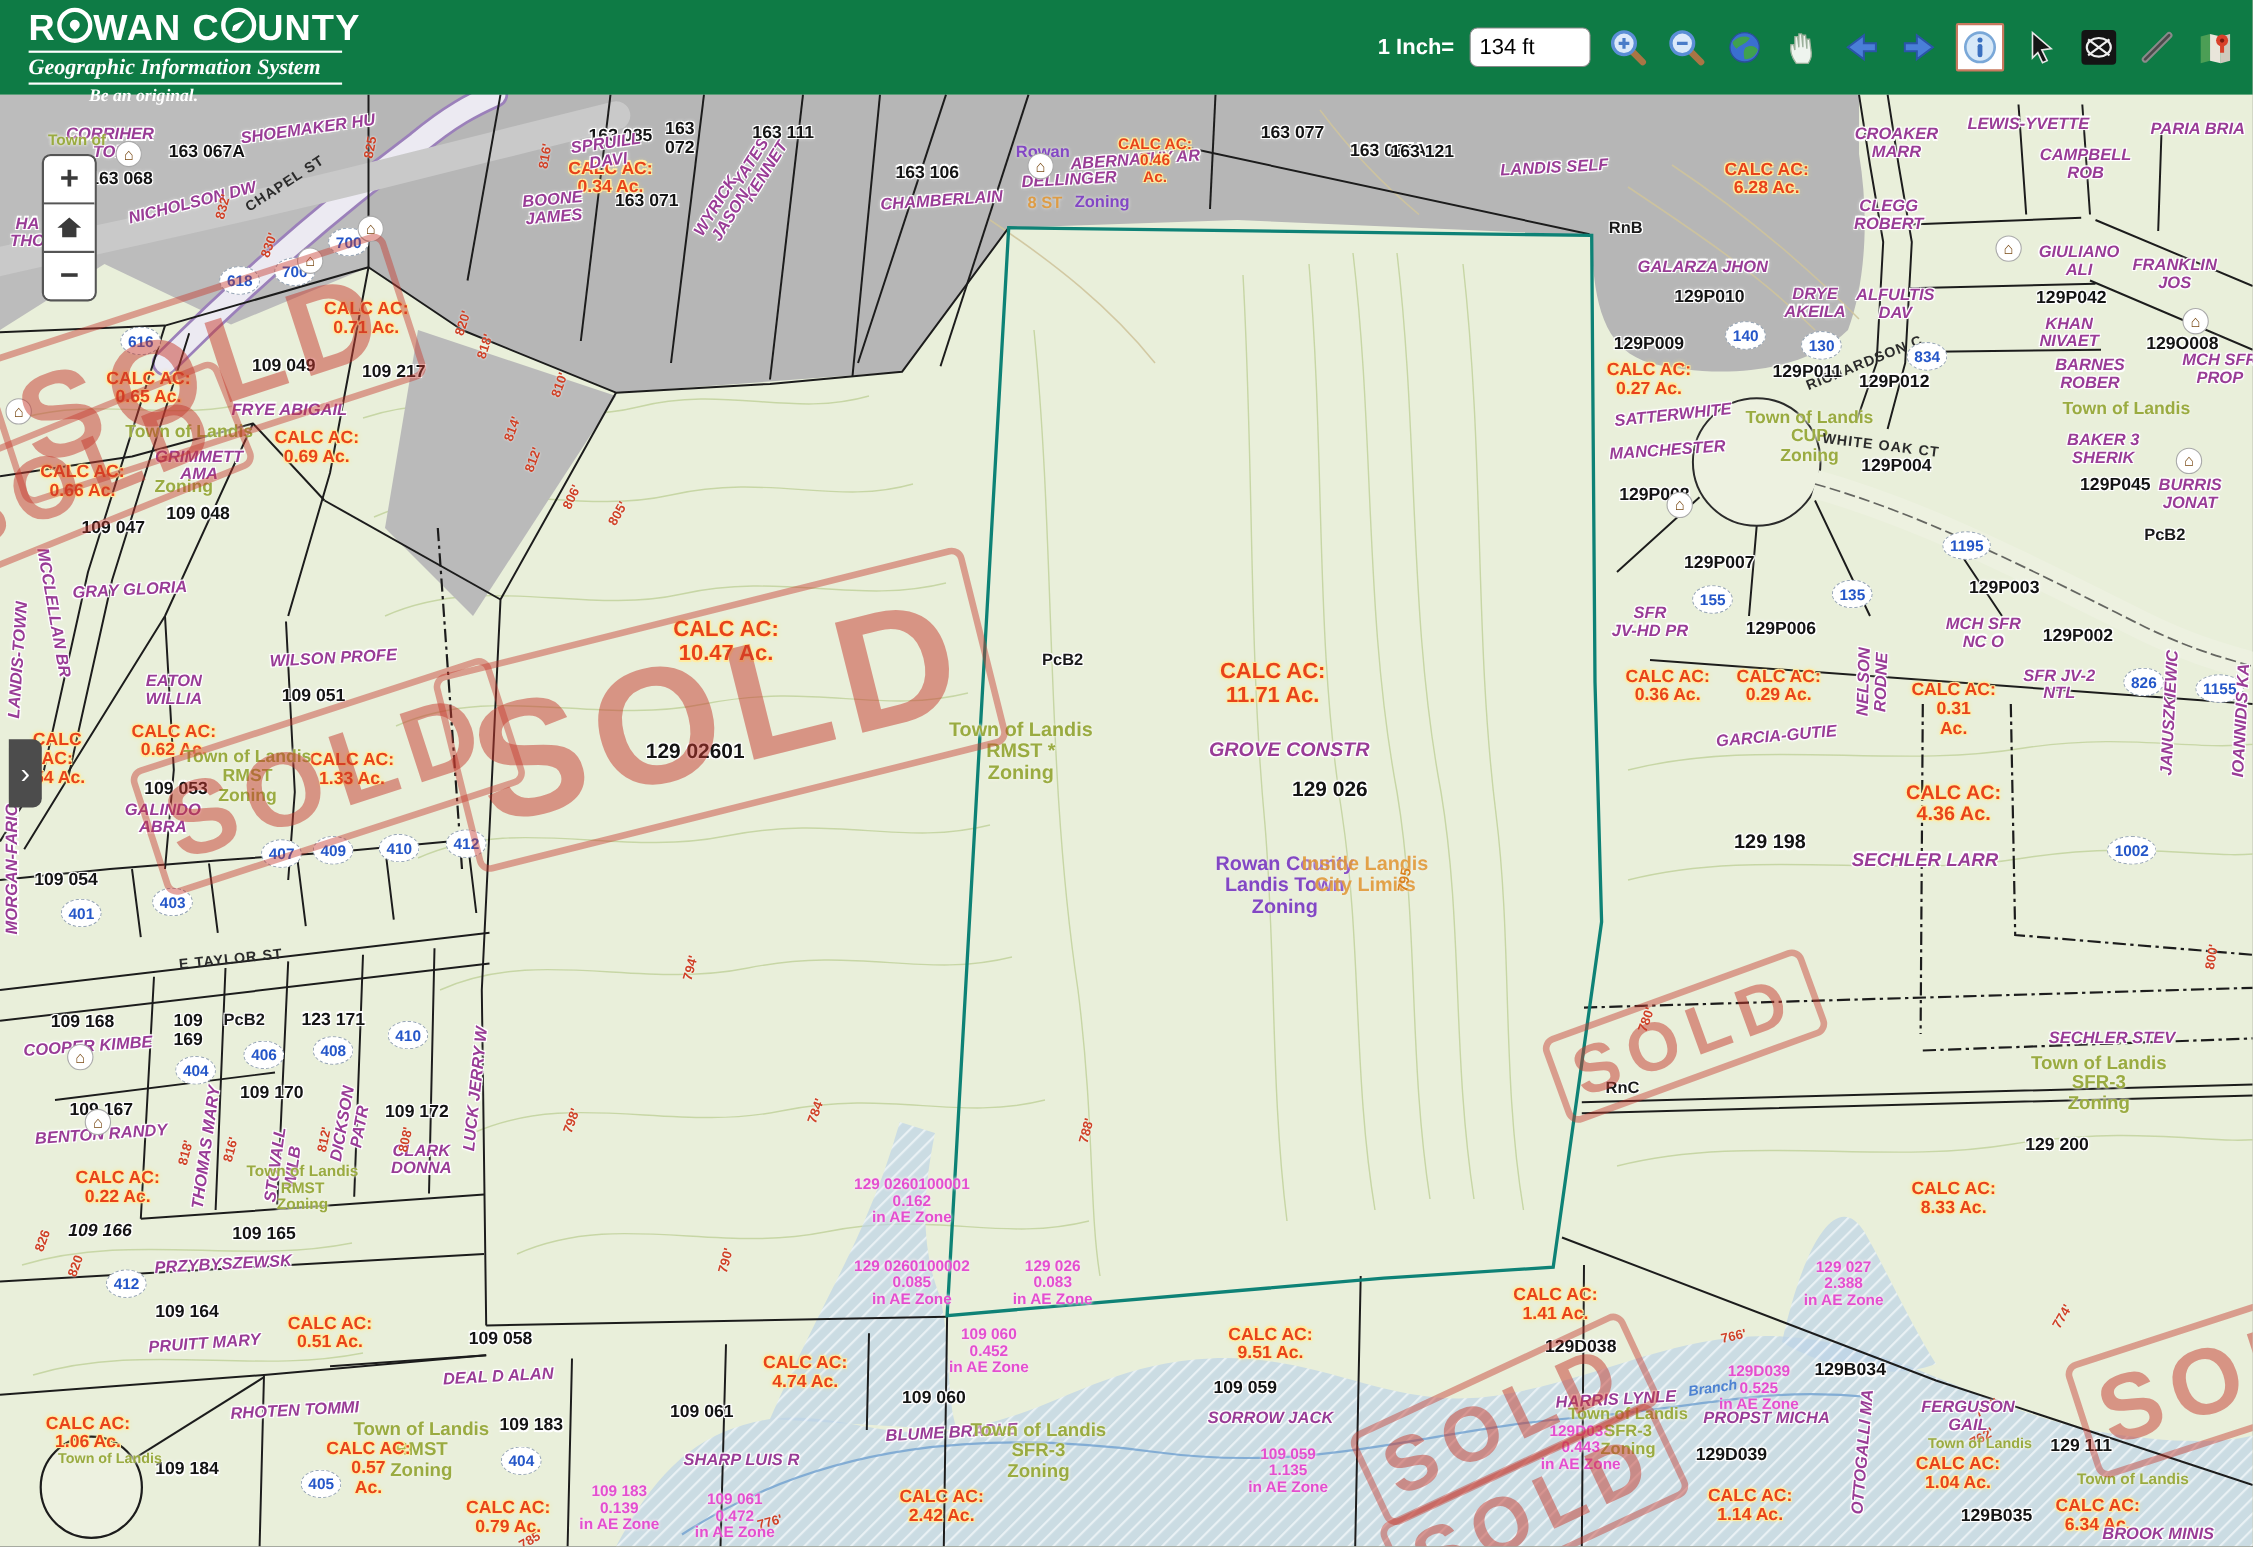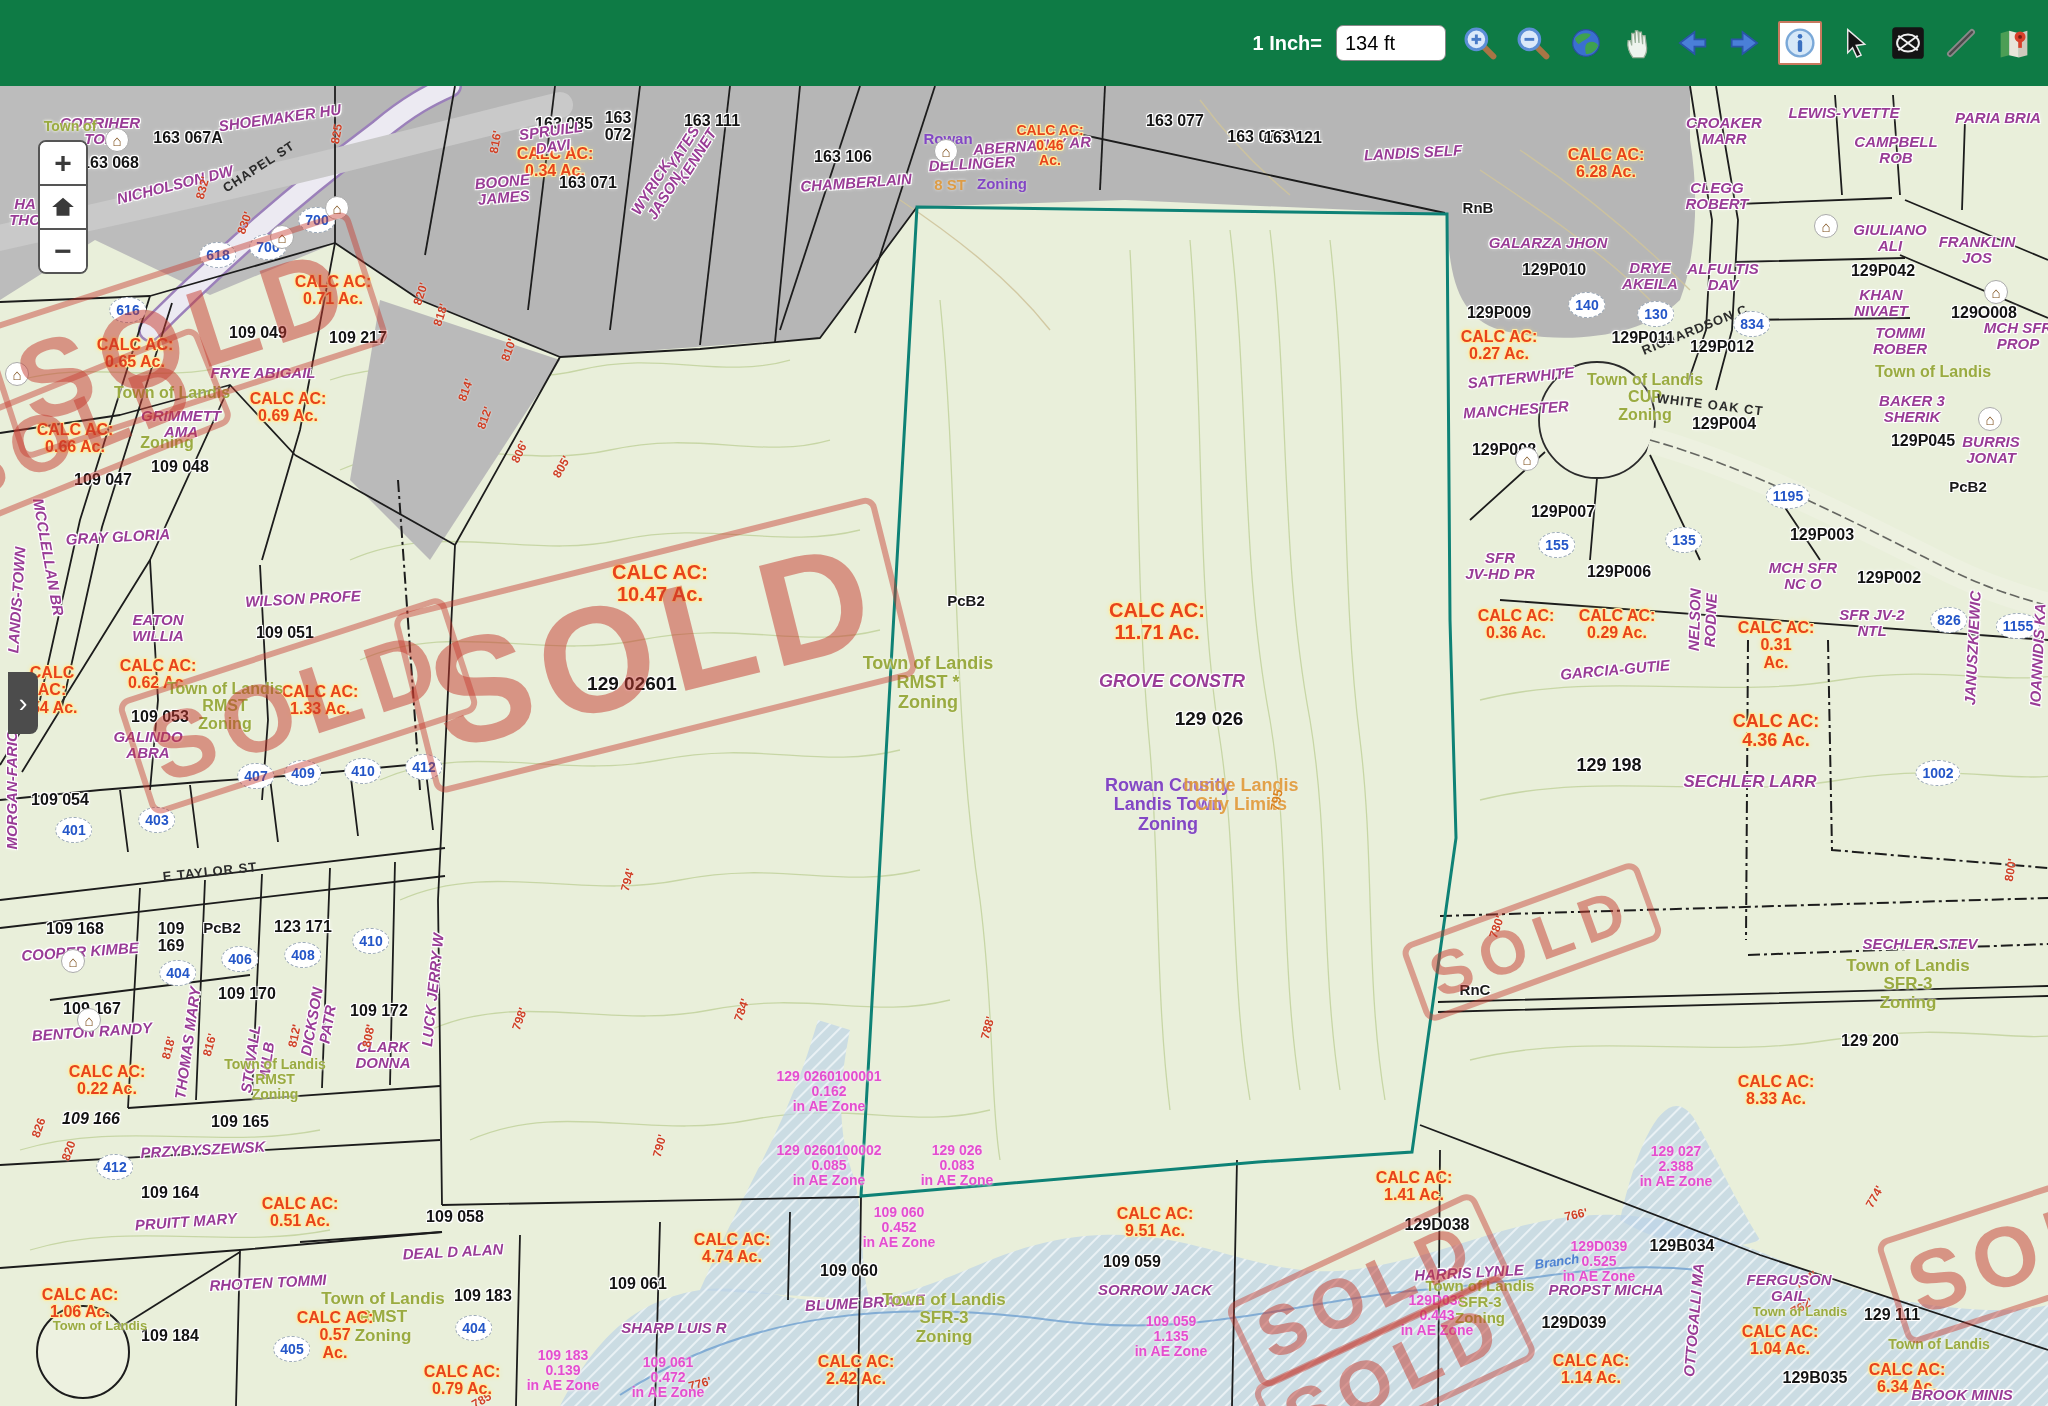--- a/index.html
+++ b/index.html
@@ -316,21 +316,21 @@
 0.31
 Ac.</div>
         <div class="lbl pnum" style="left: 1889px; top: 578px; transform: translate(-50%, -50%);">129P002</div>
         <div class="lbl owner" style="left: 1872px; top: 623px; transform: translate(-50%, -50%);">SFR JV-2
 NTL</div>
         <div class="lbl bnum" style="left: 1949px; top: 620px; transform: translate(-50%, -50%);">826</div>
         <div class="lbl bnum" style="left: 2018px; top: 626px; transform: translate(-50%, -50%);">1155</div>
         <div class="lbl owner" style="left: 1973px; top: 648px; transform: translate(-50%, -50%) rotate(-87deg);">JANUSZKIEWIC</div>
         <div class="lbl owner" style="left: 2038px; top: 655px; transform: translate(-50%, -50%) rotate(-87deg);">IOANNIDIS KA</div>
         <div class="lbl owner" style="left: 1615px; top: 670px; transform: translate(-50%, -50%) rotate(-5deg);">GARCIA-GUTIE</div>
-        <div class="lbl owner" style="left: 1900px; top: 341px; transform: translate(-50%, -50%);">TOMMI
+        <div class="lbl owner" style="left: 1900px; top: 341px; transform: translate(-50%, -50%);">BARNES
 ROBER</div>
         <div class="lbl zoning" style="left: 1933px; top: 372px; transform: translate(-50%, -50%);">Town of Landis</div>
         <div class="lbl owner" style="left: 1912px; top: 409px; transform: translate(-50%, -50%);">BAKER 3
 SHERIK</div>
         <div class="lbl pnum" style="left: 1923px; top: 441px; transform: translate(-50%, -50%);">129P045</div>
         <div class="lbl owner" style="left: 1991px; top: 450px; transform: translate(-50%, -50%);">BURRIS
 JONAT</div>
         <div class="lbl rn" style="left: 1968px; top: 487px; transform: translate(-50%, -50%);">PcB2</div>
         <div class="lbl owner" style="left: 2018px; top: 336px; transform: translate(-50%, -50%);">MCH SFR
 PROP</div>
@@ -562,20 +562,27 @@
         <div class="stamp" style="left: 655px; top: 645px; font-size: 150px; transform: translate(-50%, -50%) rotate(-14deg);">SOLD</div>
         <div class="stamp" style="left: 298px; top: 706px; font-size: 95px; transform: translate(-50%, -50%) rotate(-18deg);">SOLD</div>
         <div class="stamp" style="left: 1532px; top: 942px; font-size: 62px; transform: translate(-50%, -50%) rotate(-20deg);">SOLD</div>
         <div class="stamp" style="left: 1368px; top: 1290px; font-size: 70px; transform: translate(-50%, -50%) rotate(-25deg);">SOLD</div>
         <div class="stamp" style="left: 1395px; top: 1372px; font-size: 70px; transform: translate(-50%, -50%) rotate(-25deg);">SOLD</div>
         <div class="stamp" style="left: 2042px; top: 1245px; font-size: 85px; transform: translate(-50%, -50%) rotate(-18deg);">SOLD</div>
       </div>
   </div>
 
   <div id="header">
+    <div id="logo">
+      <div id="logo-line1"><span>R</span><span class="logo-o"><span class="pin"></span></span><span>WAN C</span><span class="logo-o"><span class="needle"></span></span><span>UNTY</span></div>
+      <div id="logo-rule1"></div>
+      <div id="logo-line2">Geographic Information System</div>
+      <div id="logo-rule2"></div>
+      <div id="logo-line3">Be an original.</div>
+    </div>
     <div id="toolbar">
       <span id="scale-label">1 Inch=</span>
       <input id="scale-input" value="134 ft" style="">
       <span id="toolbar-icons" style="display:flex;align-items:center;gap:13px;">
           <span class="tbi">
             <svg viewBox="0 0 28 28">
               <line x1="16" y1="16" x2="25" y2="25" stroke="#a97545" stroke-width="5" stroke-linecap="round"></line>
               <circle cx="11" cy="11" r="8.5" fill="#dbe9fa" stroke="#5b8ed6" stroke-width="2.5"></circle>
               <line x1="7" y1="11" x2="15" y2="11" stroke="#4a7cc8" stroke-width="2.4"></line>
               <line x1="11" y1="7" x2="11" y2="15" stroke="#4a7cc8" stroke-width="2.4"></line>

